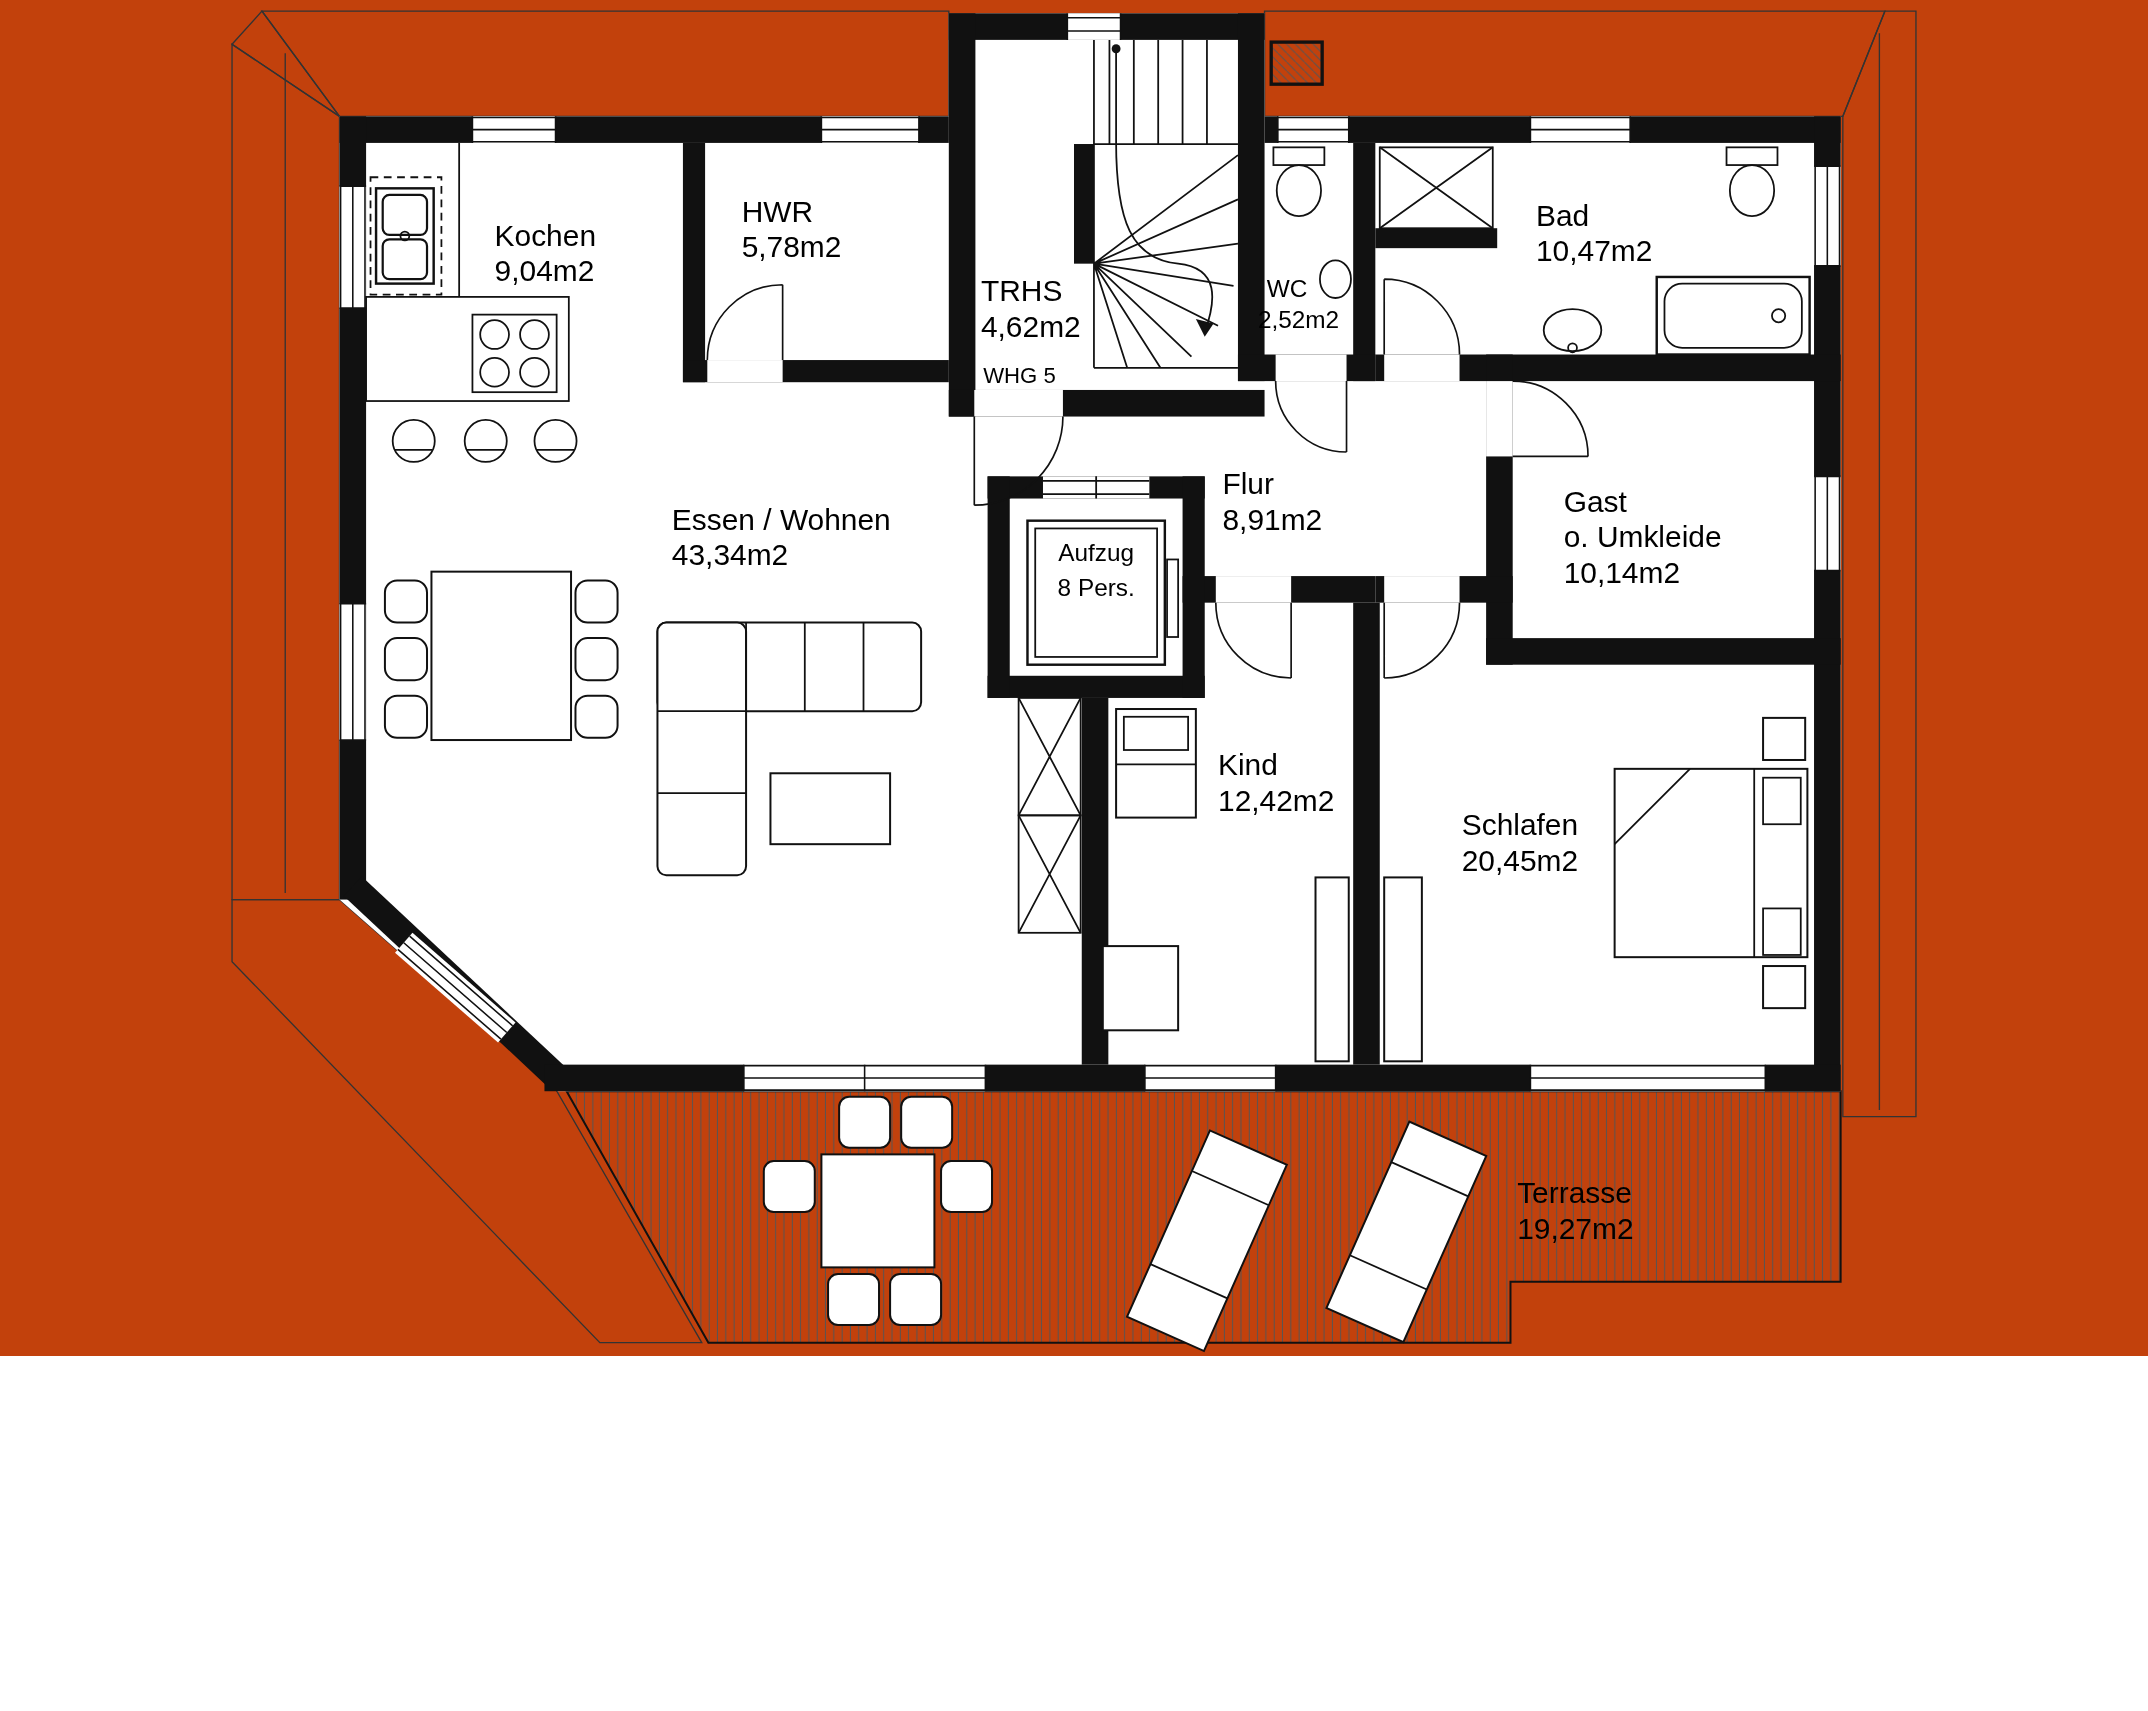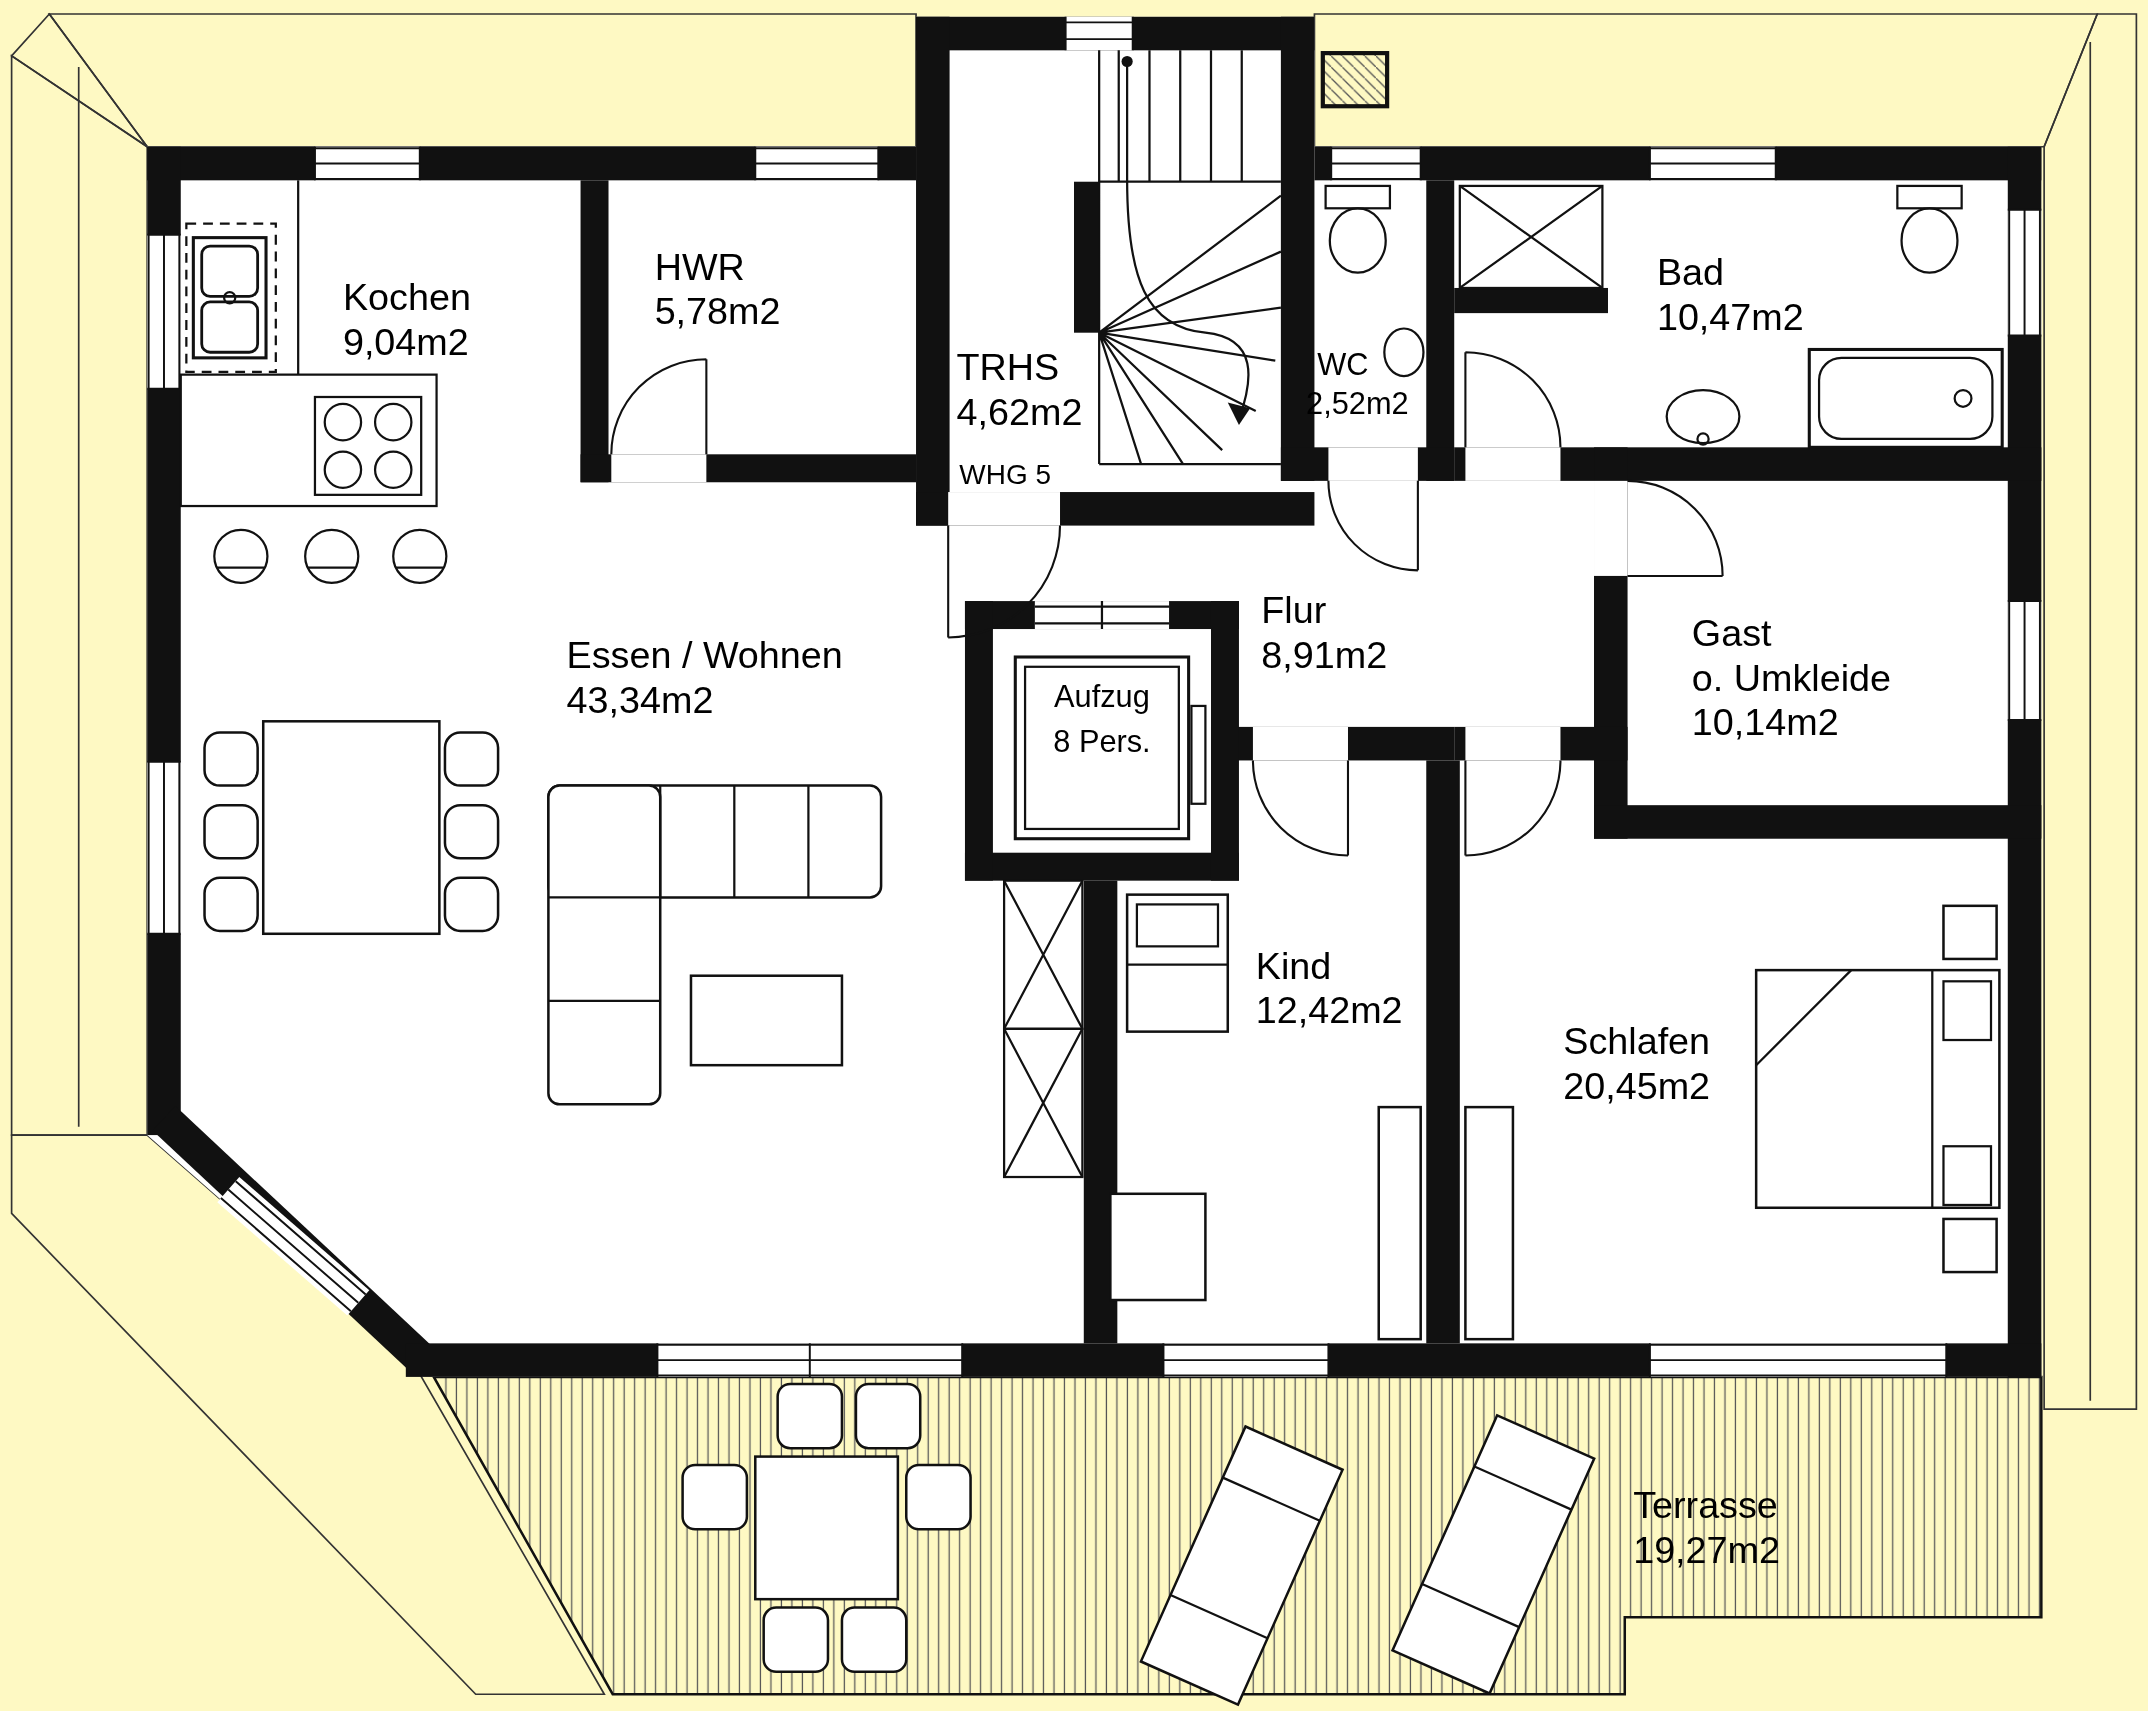--- a/index.html
+++ b/index.html
@@ -1,16 +1,16 @@
 <!DOCTYPE html>
 <html><head>
 <meta charset="utf-8">
 <style>
   html,body{margin:0;padding:0;background:#fff;}
-  .plan-wrap{width:2148px;height:1711px;position:relative;background:#fef9c3;overflow:hidden;}
+  .plan-wrap{width:2148px;height:1356px;position:relative;background:#c2410c;overflow:hidden;}
   svg{display:block;width:100%;height:100%;}
   text{font-family:"Liberation Sans", sans-serif;fill:#000;}
   .lbl{font-size:27px;}
   .lbl-sm{font-size:22px;}
   .lbl-xs{font-size:20px;}
   .thin{stroke:#111;stroke-width:1.6;fill:none;}
   .furn{stroke:#111;stroke-width:1.8;fill:#fff;}
   .furnline{stroke:#111;stroke-width:1.6;fill:none;}
   .wall{fill:#111;}
   .glass{stroke:#111;stroke-width:1.4;fill:none;}

